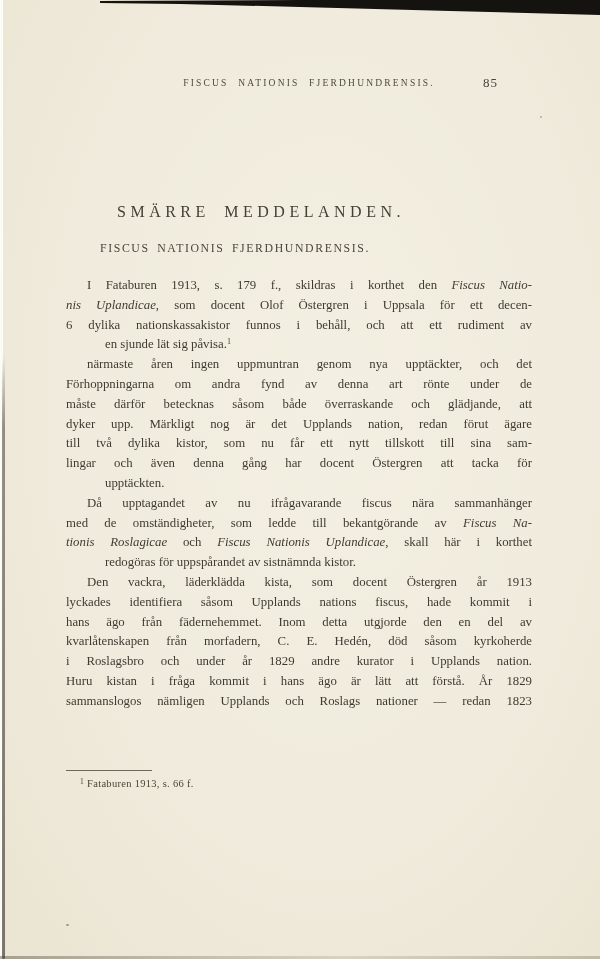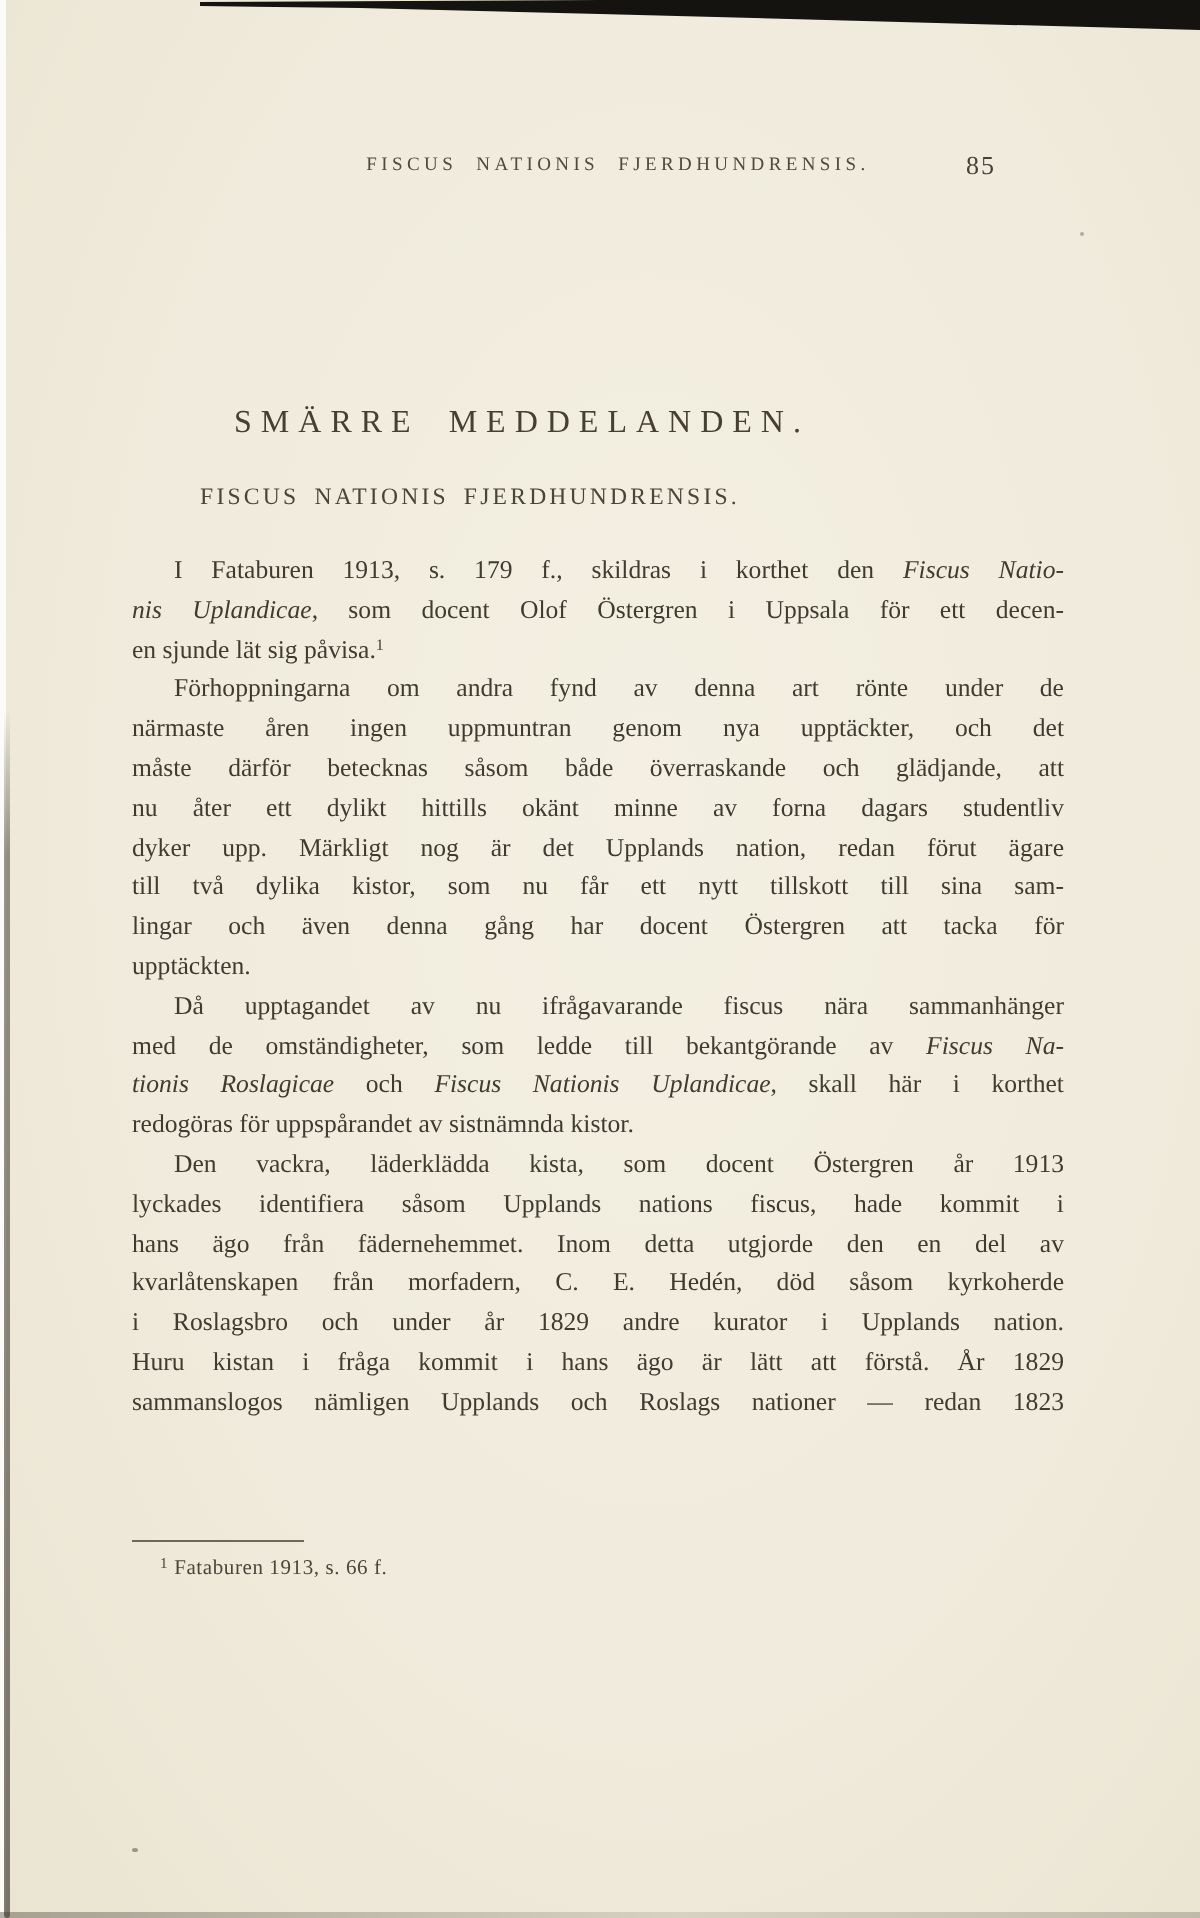--- a/index.html
+++ b/index.html
@@ -52,21 +52,21 @@
   
   .body-text{
     position:absolute;top:276px;left:66px;width:466px;
     font-size:12.8px;color:#3f3b31;
   }
   .line{
     height:19.8px;line-height:19.8px;
     text-align:justify;text-align-last:justify;
     overflow:hidden;white-space:normal;
   }
-  .line.last{text-align-last:left;}
+  .line.last{text-align-last:left;margin-left:39px;}
   .para .line:first-child{text-indent:21px;}
   .line i{}
   .line sup{font-size:8px;line-height:0;vertical-align:4px;}
 
   
   .footnote-rule{position:absolute;top:770px;left:66px;width:86px;height:1px;background:#6e685a;}
   .footnote{position:absolute;top:777px;left:80px;font-size:10.5px;color:#4a463b;letter-spacing:.3px;}
   .footnote sup{font-size:7.5px;vertical-align:3px;margin-right:3px;}
 </style>
 </head>
@@ -87,27 +87,27 @@
     <span class="page-number">85</span>
   </div>
 
   <div class="section-title">SMÄRRE MEDDELANDEN.</div>
   <div class="article-title">FISCUS NATIONIS FJERDHUNDRENSIS.</div>
 
   <div class="body-text">
       <div class="para">
         <div class="line"><span>I Fataburen 1913, s. 179 f., skildras i korthet den </span><i>Fiscus Natio-</i></div>
         <div class="line"><i>nis Uplandicae</i><span>, som docent Olof Östergren i Uppsala för ett decen-</span></div>
+        <div class="line"><span>6 dylika nationskassakistor funnos i behåll, och att ett rudiment av</span></div>
         <div class="line last"><span>en sjunde lät sig påvisa.</span><sup>1</sup></div>
       </div>
       <div class="para">
+        <div class="line"><span>närmaste åren ingen uppmuntran genom nya upptäckter, och det</span></div>
         <div class="line"><span>Förhoppningarna om andra fynd av denna art rönte under de</span></div>
-        <div class="line"><span>närmaste åren ingen uppmuntran genom nya upptäckter, och det</span></div>
         <div class="line"><span>måste därför betecknas såsom både överraskande och glädjande, att</span></div>
-        <div class="line"><span>nu åter ett dylikt hittills okänt minne av forna dagars studentliv</span></div>
         <div class="line"><span>dyker upp. Märkligt nog är det Upplands nation, redan förut ägare</span></div>
         <div class="line"><span>till två dylika kistor, som nu får ett nytt tillskott till sina sam-</span></div>
         <div class="line"><span>lingar och även denna gång har docent Östergren att tacka för</span></div>
         <div class="line last"><span>upptäckten.</span></div>
       </div>
       <div class="para">
         <div class="line"><span>Då upptagandet av nu ifrågavarande fiscus nära sammanhänger</span></div>
         <div class="line"><span>med de omständigheter, som ledde till bekantgörande av </span><i>Fiscus Na-</i></div>
         <div class="line"><i>tionis Roslagicae</i><span> och </span><i>Fiscus Nationis Uplandicae</i><span>, skall här i korthet</span></div>
         <div class="line last"><span>redogöras för uppspårandet av sistnämnda kistor.</span></div>

